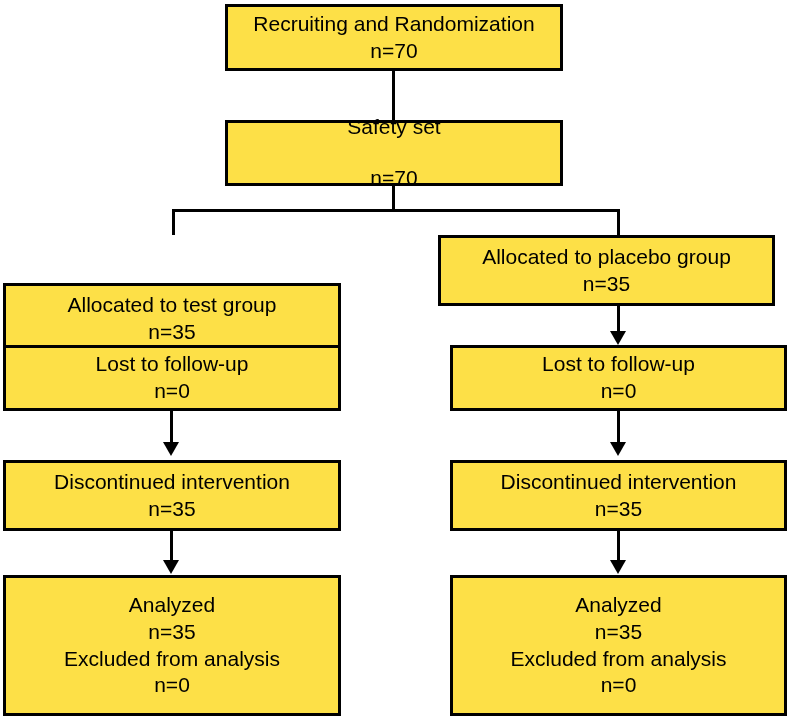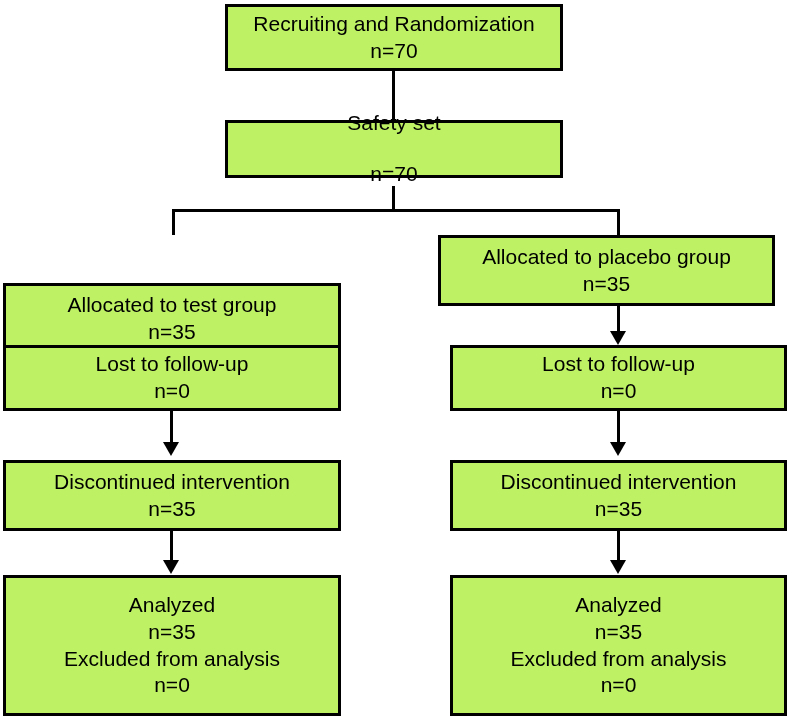--- a/index.html
+++ b/index.html
@@ -17,38 +17,38 @@
     width: 791px;
     height: 722px;
     background: #ffffff;
     overflow: hidden;
   }
   
   .node {
     position: absolute;
     box-sizing: border-box;
     border: 3px solid #000000;
-    background: #bef264;
+    background: #fde047;
     display: flex;
     flex-direction: column;
     align-items: center;
     justify-content: center;
     text-align: center;
     color: #000000;
     font-size: 21px;
     line-height: 1.28;
     padding: 0 8px;
   }
   .node .line {
     display: block;
     white-space: nowrap;
   }
   
   .n-recruit   { left: 225px; top: 4px;   width: 338px; height: 67px; }
-  .n-safety    { left: 225px; top: 120px; width: 338px; height: 58px; gap: 24px; }
+  .n-safety    { left: 225px; top: 120px; width: 338px; height: 66px; gap: 24px; }
   .n-alloc-l   { left: 3px;   top: 235px; width: 338px; height: 71px; margin-top: 48px; }
   .n-alloc-r   { left: 438px; top: 235px; width: 337px; height: 71px; }
   .n-lost-l    { left: 3px;   top: 345px; width: 338px; height: 66px; }
   .n-lost-r    { left: 450px; top: 345px; width: 337px; height: 66px; }
   .n-disc-l    { left: 3px;   top: 460px; width: 338px; height: 71px; }
   .n-disc-r    { left: 450px; top: 460px; width: 337px; height: 71px; }
   .n-anal-l    { left: 3px;   top: 575px; width: 338px; height: 141px; }
   .n-anal-r    { left: 450px; top: 575px; width: 337px; height: 141px; }
 
   

